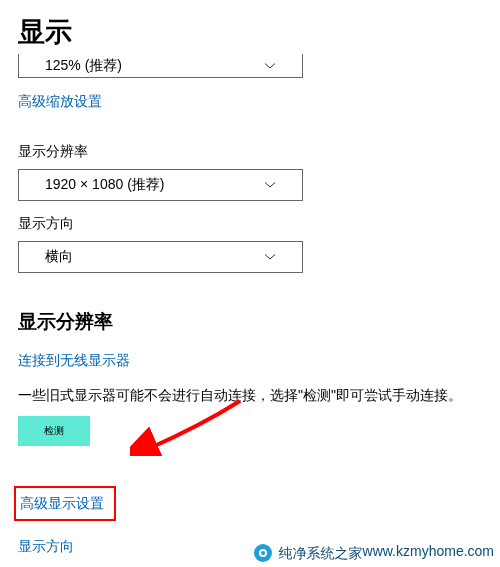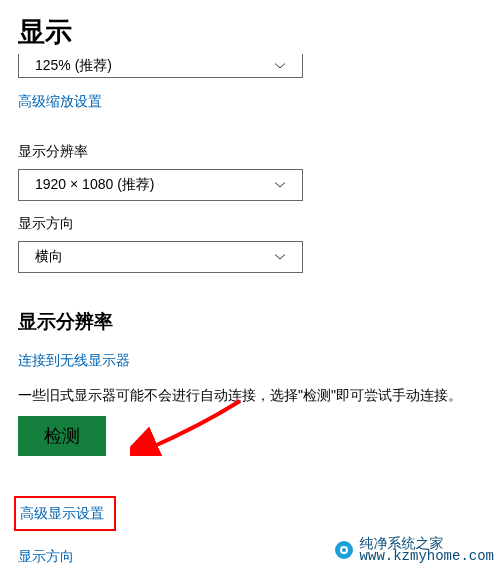--- a/index.html
+++ b/index.html
@@ -24,21 +24,21 @@
       font-weight: 600;
       margin-bottom: 8px;
     }
     .dropdown {
       width: 285px;
       height: 32px;
       border: 1px solid #666;
       display: flex;
       align-items: center;
       justify-content: space-between;
-      padding: 0 16px;
+      padding: 0 26px;
       font-size: 14px;
       cursor: pointer;
       margin-bottom: 14px;
       background: #fff;
     }
     .dropdown.clipped {
       border-top: none;
       height: 24px;
       margin-top: -4px;
     }
@@ -66,24 +66,24 @@
       margin-top: 36px;
       margin-bottom: 16px;
     }
     .description {
       font-size: 14px;
       margin-top: 16px;
       margin-bottom: 10px;
       line-height: 1.4;
     }
     .button {
-      background: #15803d;
+      background: #5eead4;
       border: none;
       padding: 8px 26px;
-      font-size: 18px;
+      font-size: 10px;
       cursor: pointer;
       margin-bottom: 28px;
     }
     .highlight-box {
       border: 2px solid #ff0000;
       display: inline-block;
       padding: 6px 10px 6px 4px;
       margin-left: -4px;
       margin-bottom: 14px;
       position: relative;
@@ -114,23 +114,22 @@
       font-weight: 500;
       color: #0a4d7a;
     }
     .watermark-url {
       font-size: 14px;
       color: #0a4d7a;
       margin-top: -2px;
     }
     .watermark-stack {
       display: flex;
-      flex-direction: column;
+      flex-direction: row;
       line-height: 1;
-      font-family: Liberation Mono, monospace;
     }
     .graphics-link {
       margin-top: 2px;
     }
   </style>
 </head>
 <body>
 
 <div class="content">
   <h1 class="page-title">显示</h1>

